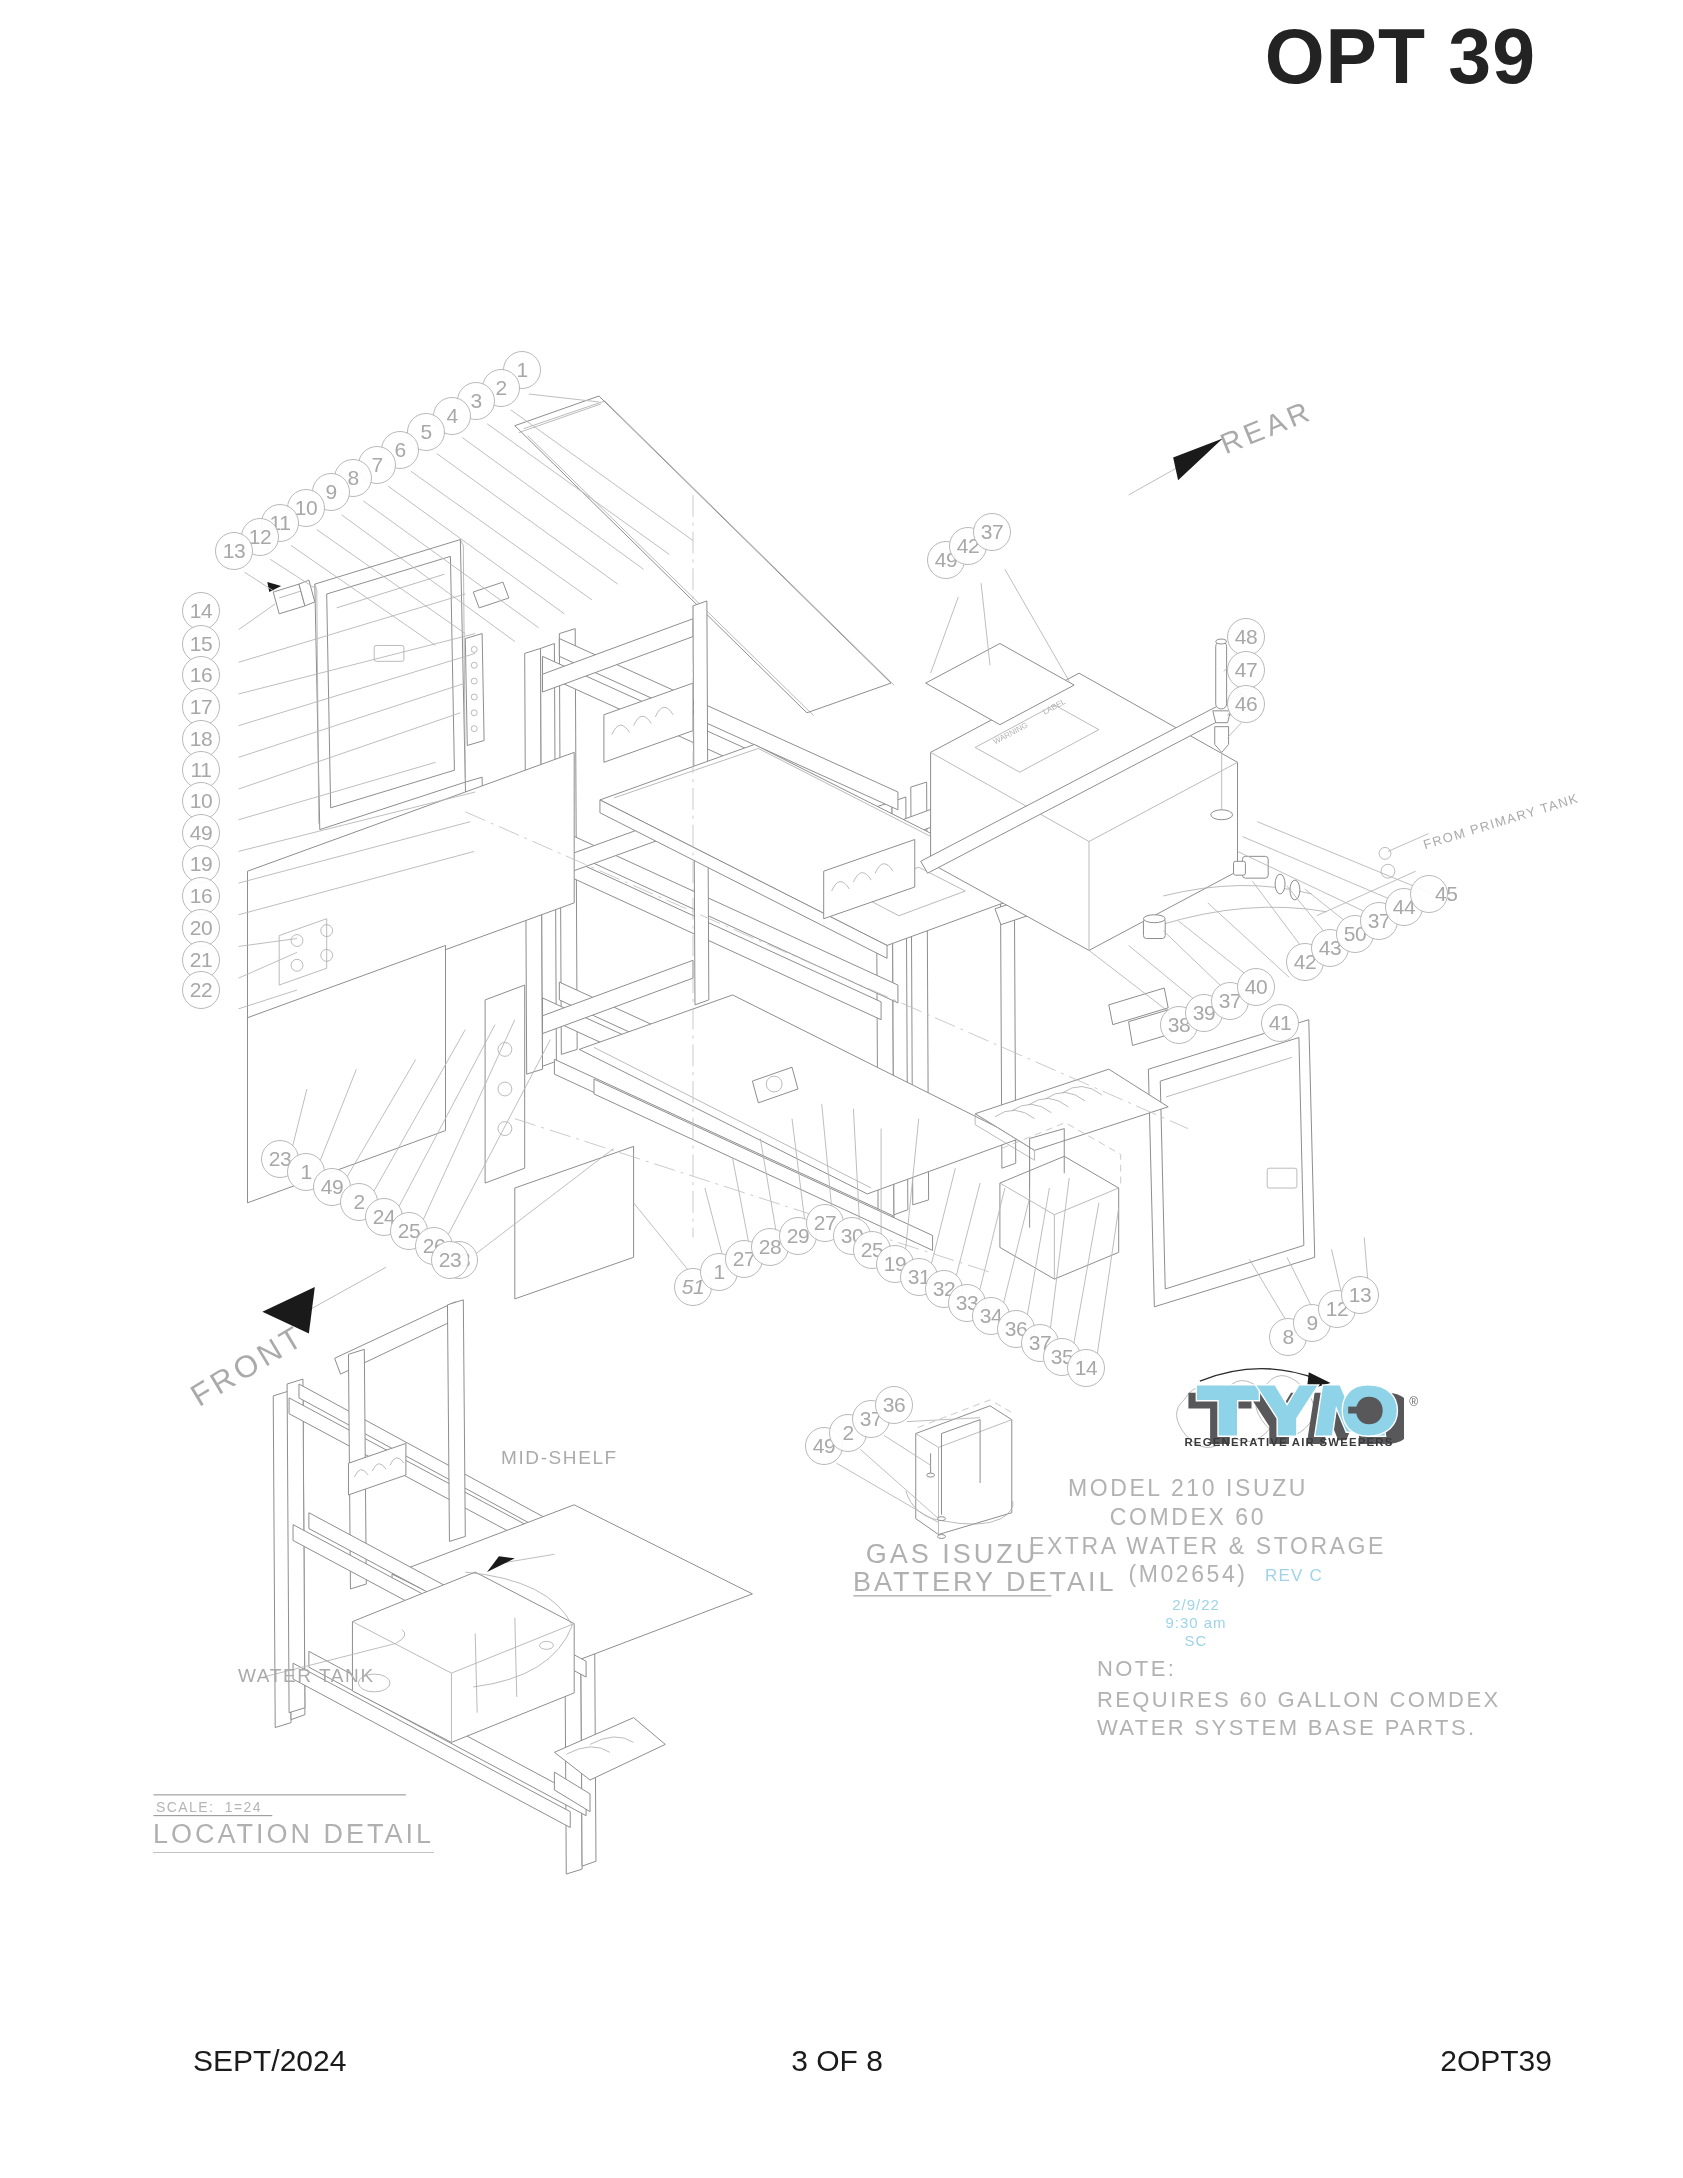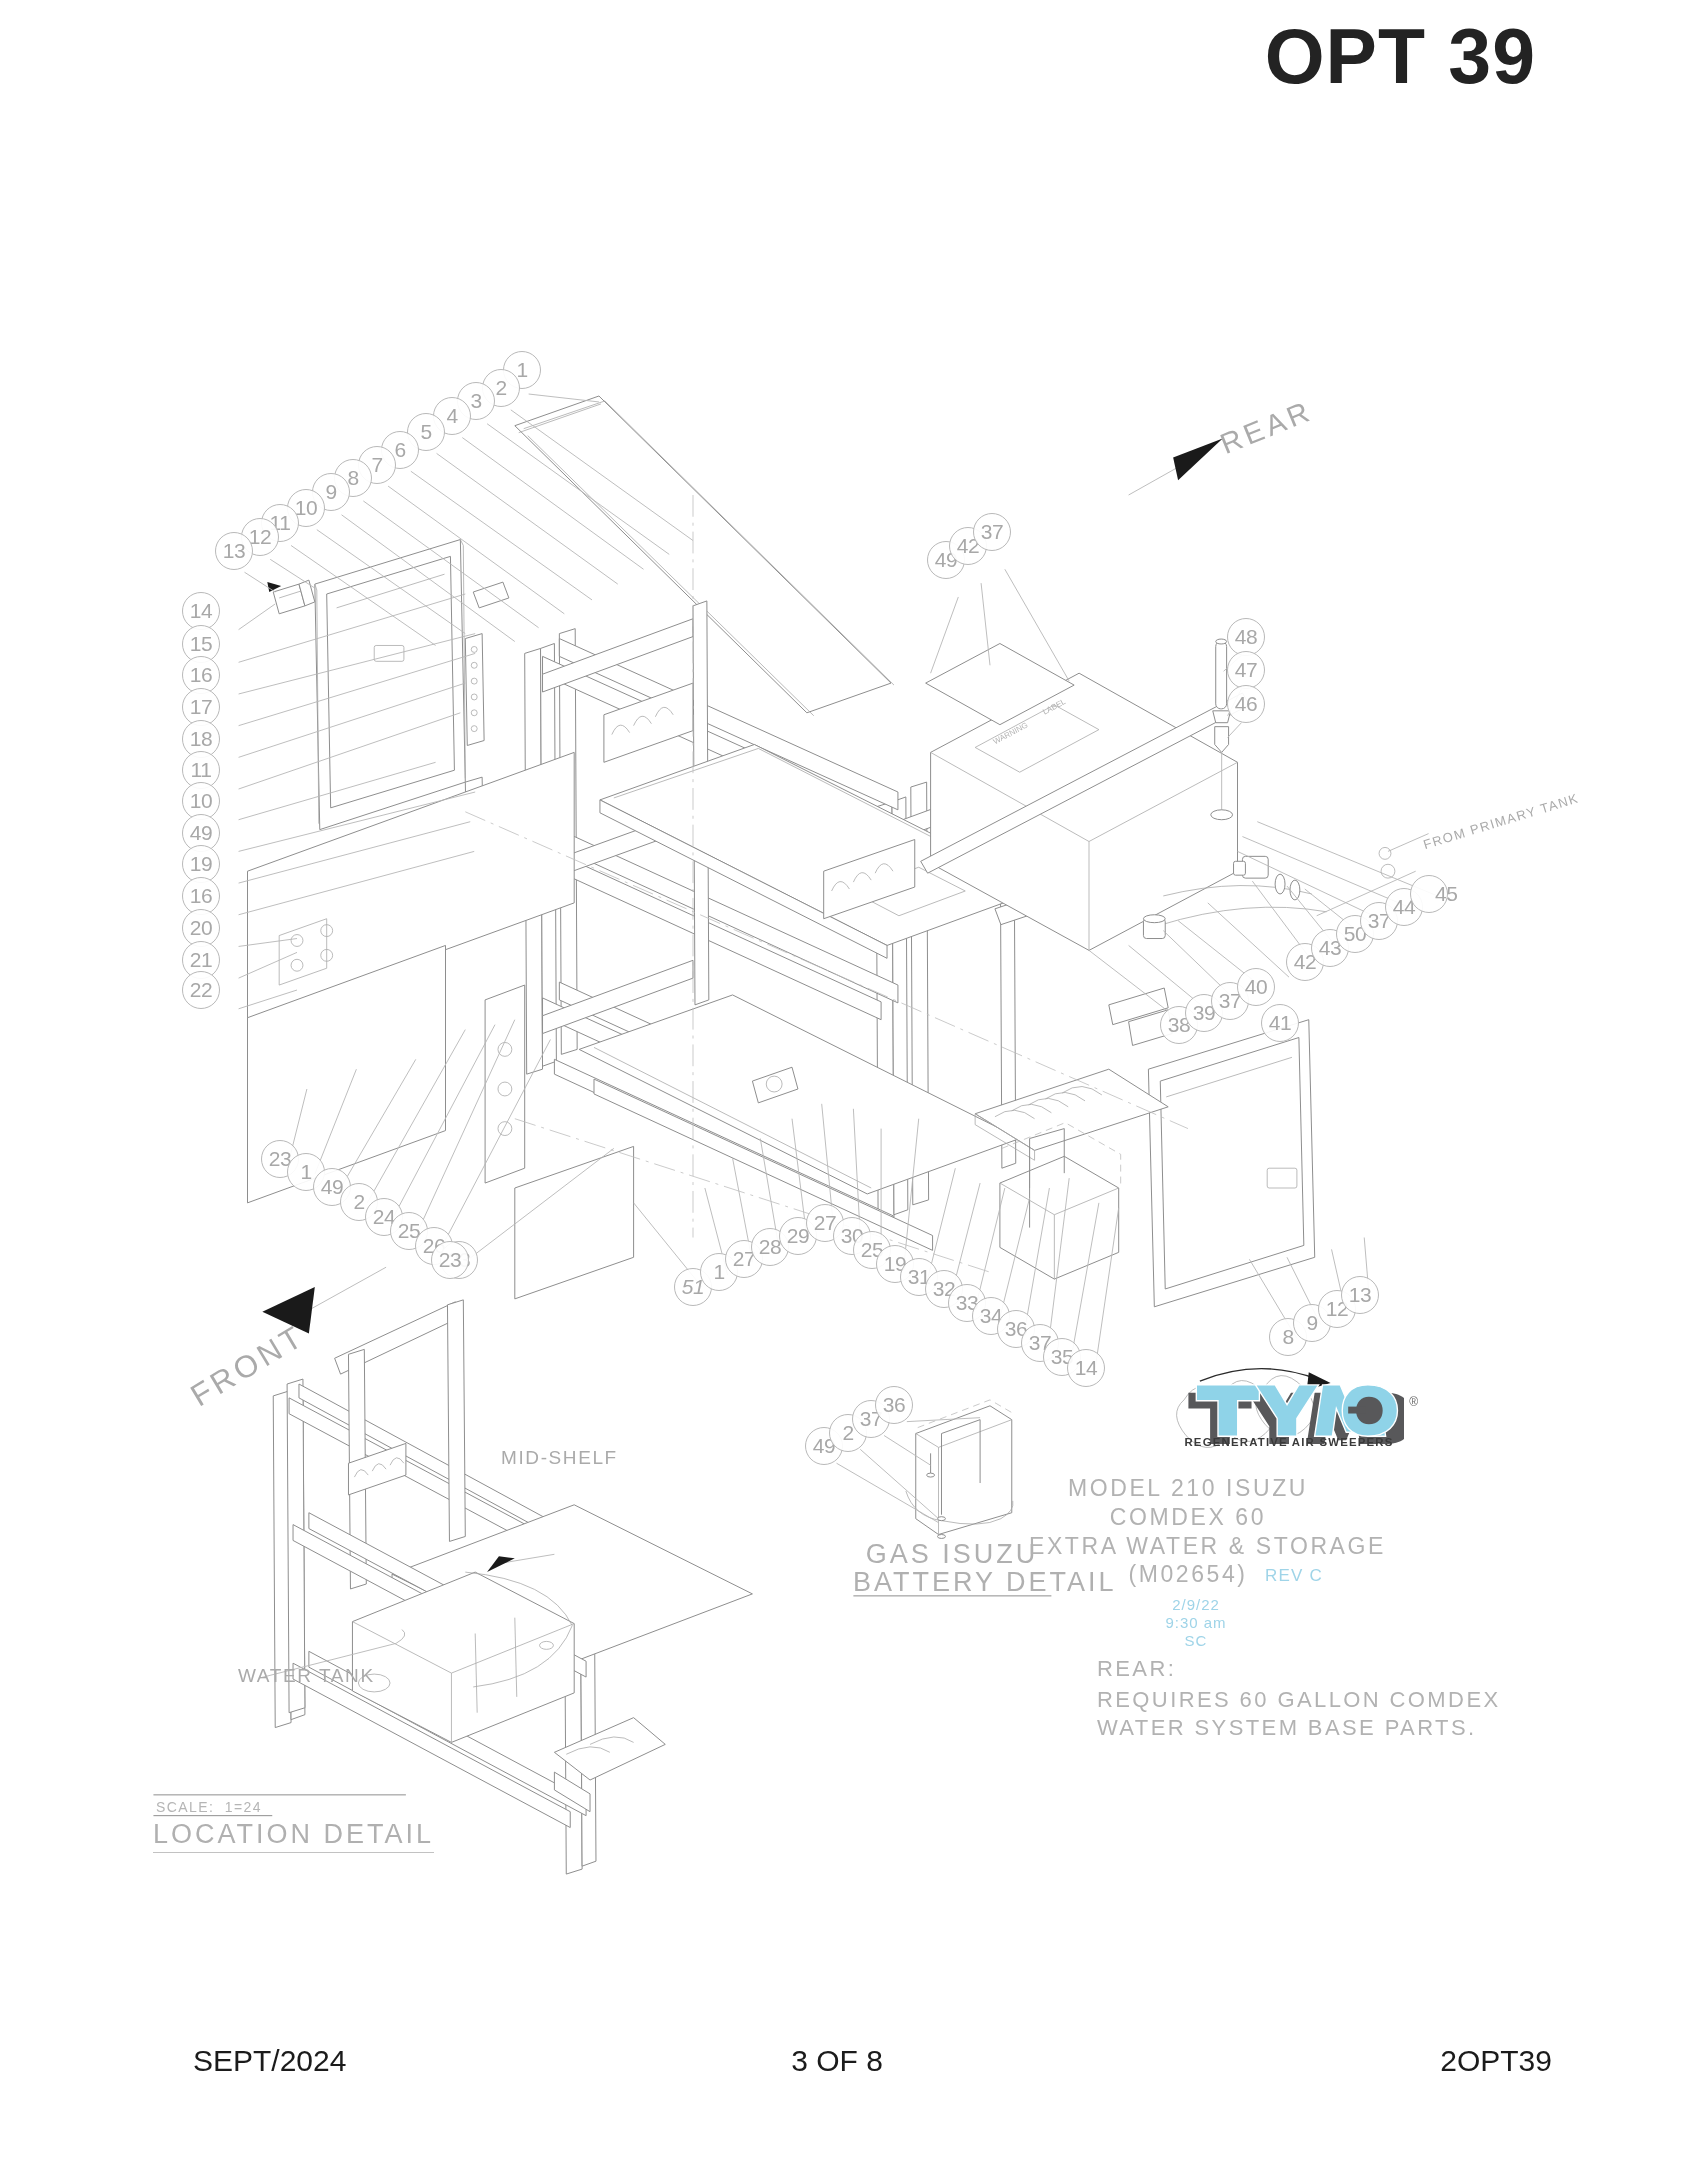--- a/index.html
+++ b/index.html
@@ -649,21 +649,21 @@
   <div class="tb" style="left:990px; top:1504px; width:396px;">COMDEX 60</div>
   <div class="tb" style="left:990px; top:1533px; width:396px;text-align:right;">EXTRA WATER &amp; STORAGE</div>
   <div class="tb" style="left:990px; top:1561px; width:396px;">(M02654)</div>
 
   <div class="tb-rev" style="left:1265px; top:1566px;">REV C</div>
 
   <div class="tb-stamp" style="left:1097px; top:1596px; width:198px;">2/9/22</div>
   <div class="tb-stamp" style="left:1097px; top:1614px; width:198px;">9:30 am</div>
   <div class="tb-stamp" style="left:1097px; top:1632px; width:198px;">SC</div>
 
-  <div class="note-block" style="left:1097px; top:1655px;">REAR:</div>
+  <div class="note-block" style="left:1097px; top:1655px;">NOTE:</div>
   <div class="note-block" style="left:1097px; top:1686px;">REQUIRES 60 GALLON COMDEX</div>
   <div class="note-block" style="left:1097px; top:1714px;">WATER SYSTEM BASE PARTS.</div>
 
   <div id="balloon-layer">
       <div class="balloon" style="left: 503px; top: 351px;">1</div>
       <div class="balloon" style="left: 482px; top: 369px;">2</div>
       <div class="balloon" style="left: 457px; top: 382px;">3</div>
       <div class="balloon" style="left: 433px; top: 397px;">4</div>
       <div class="balloon" style="left: 407px; top: 413px;">5</div>
       <div class="balloon" style="left: 381px; top: 431px;">6</div>

